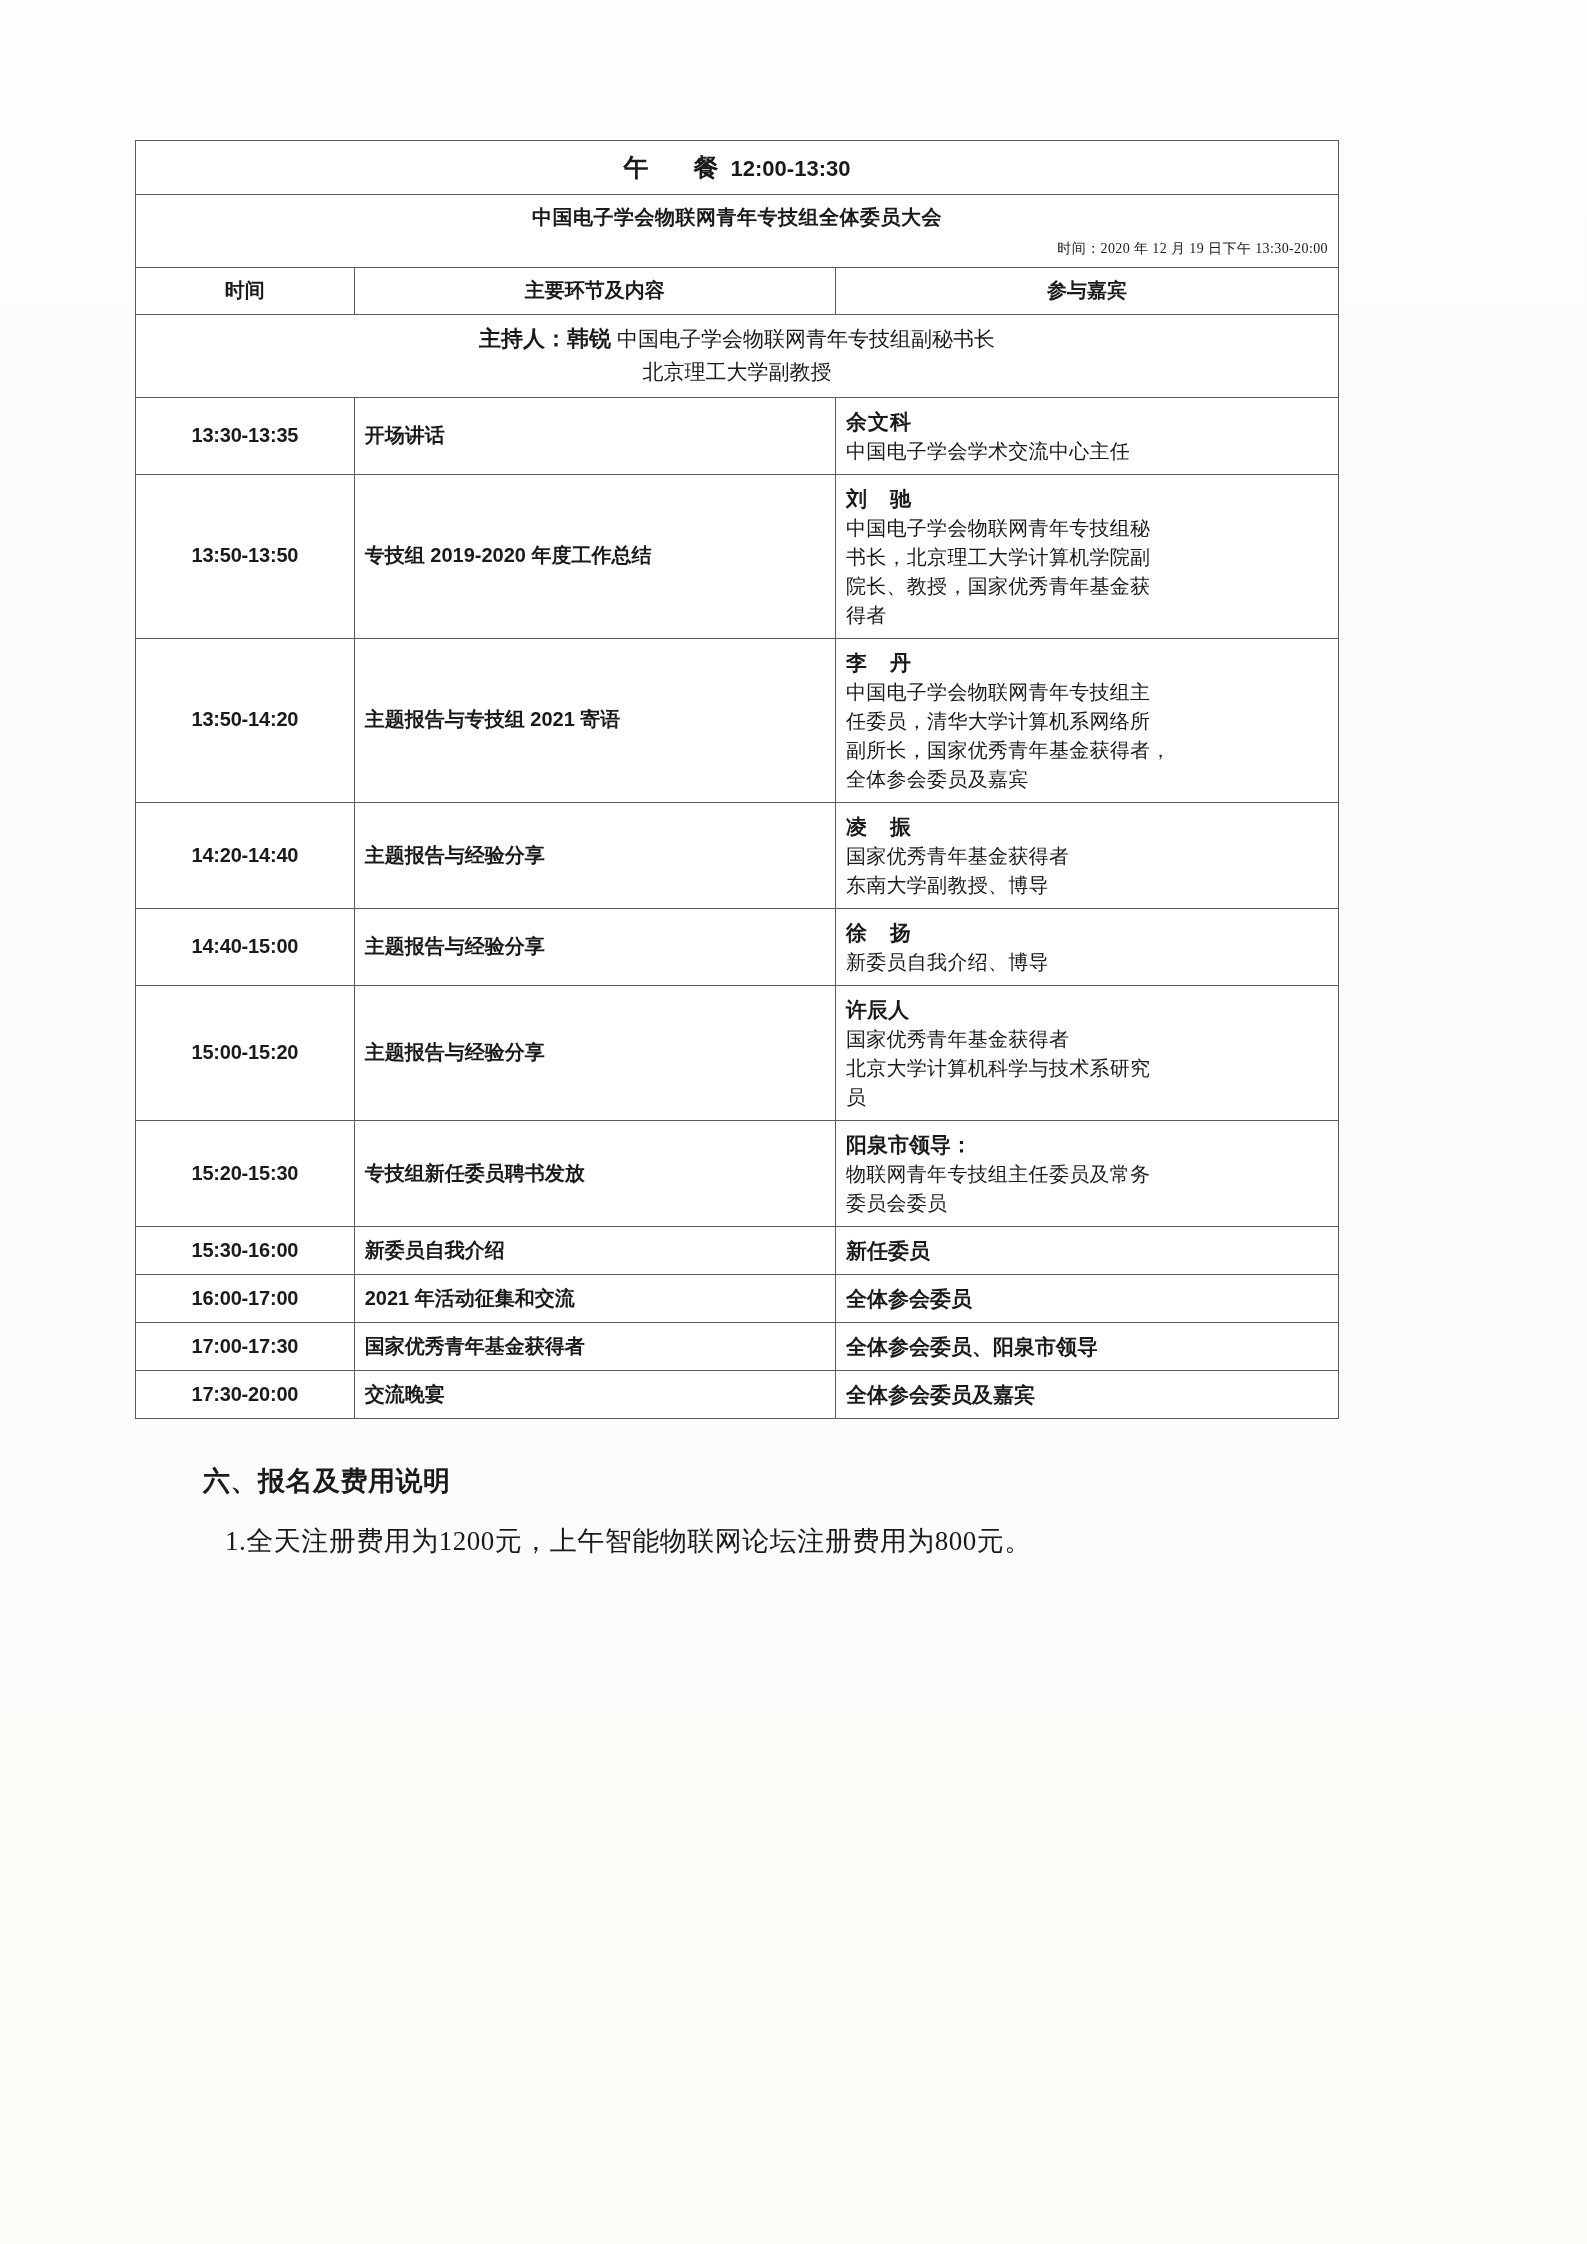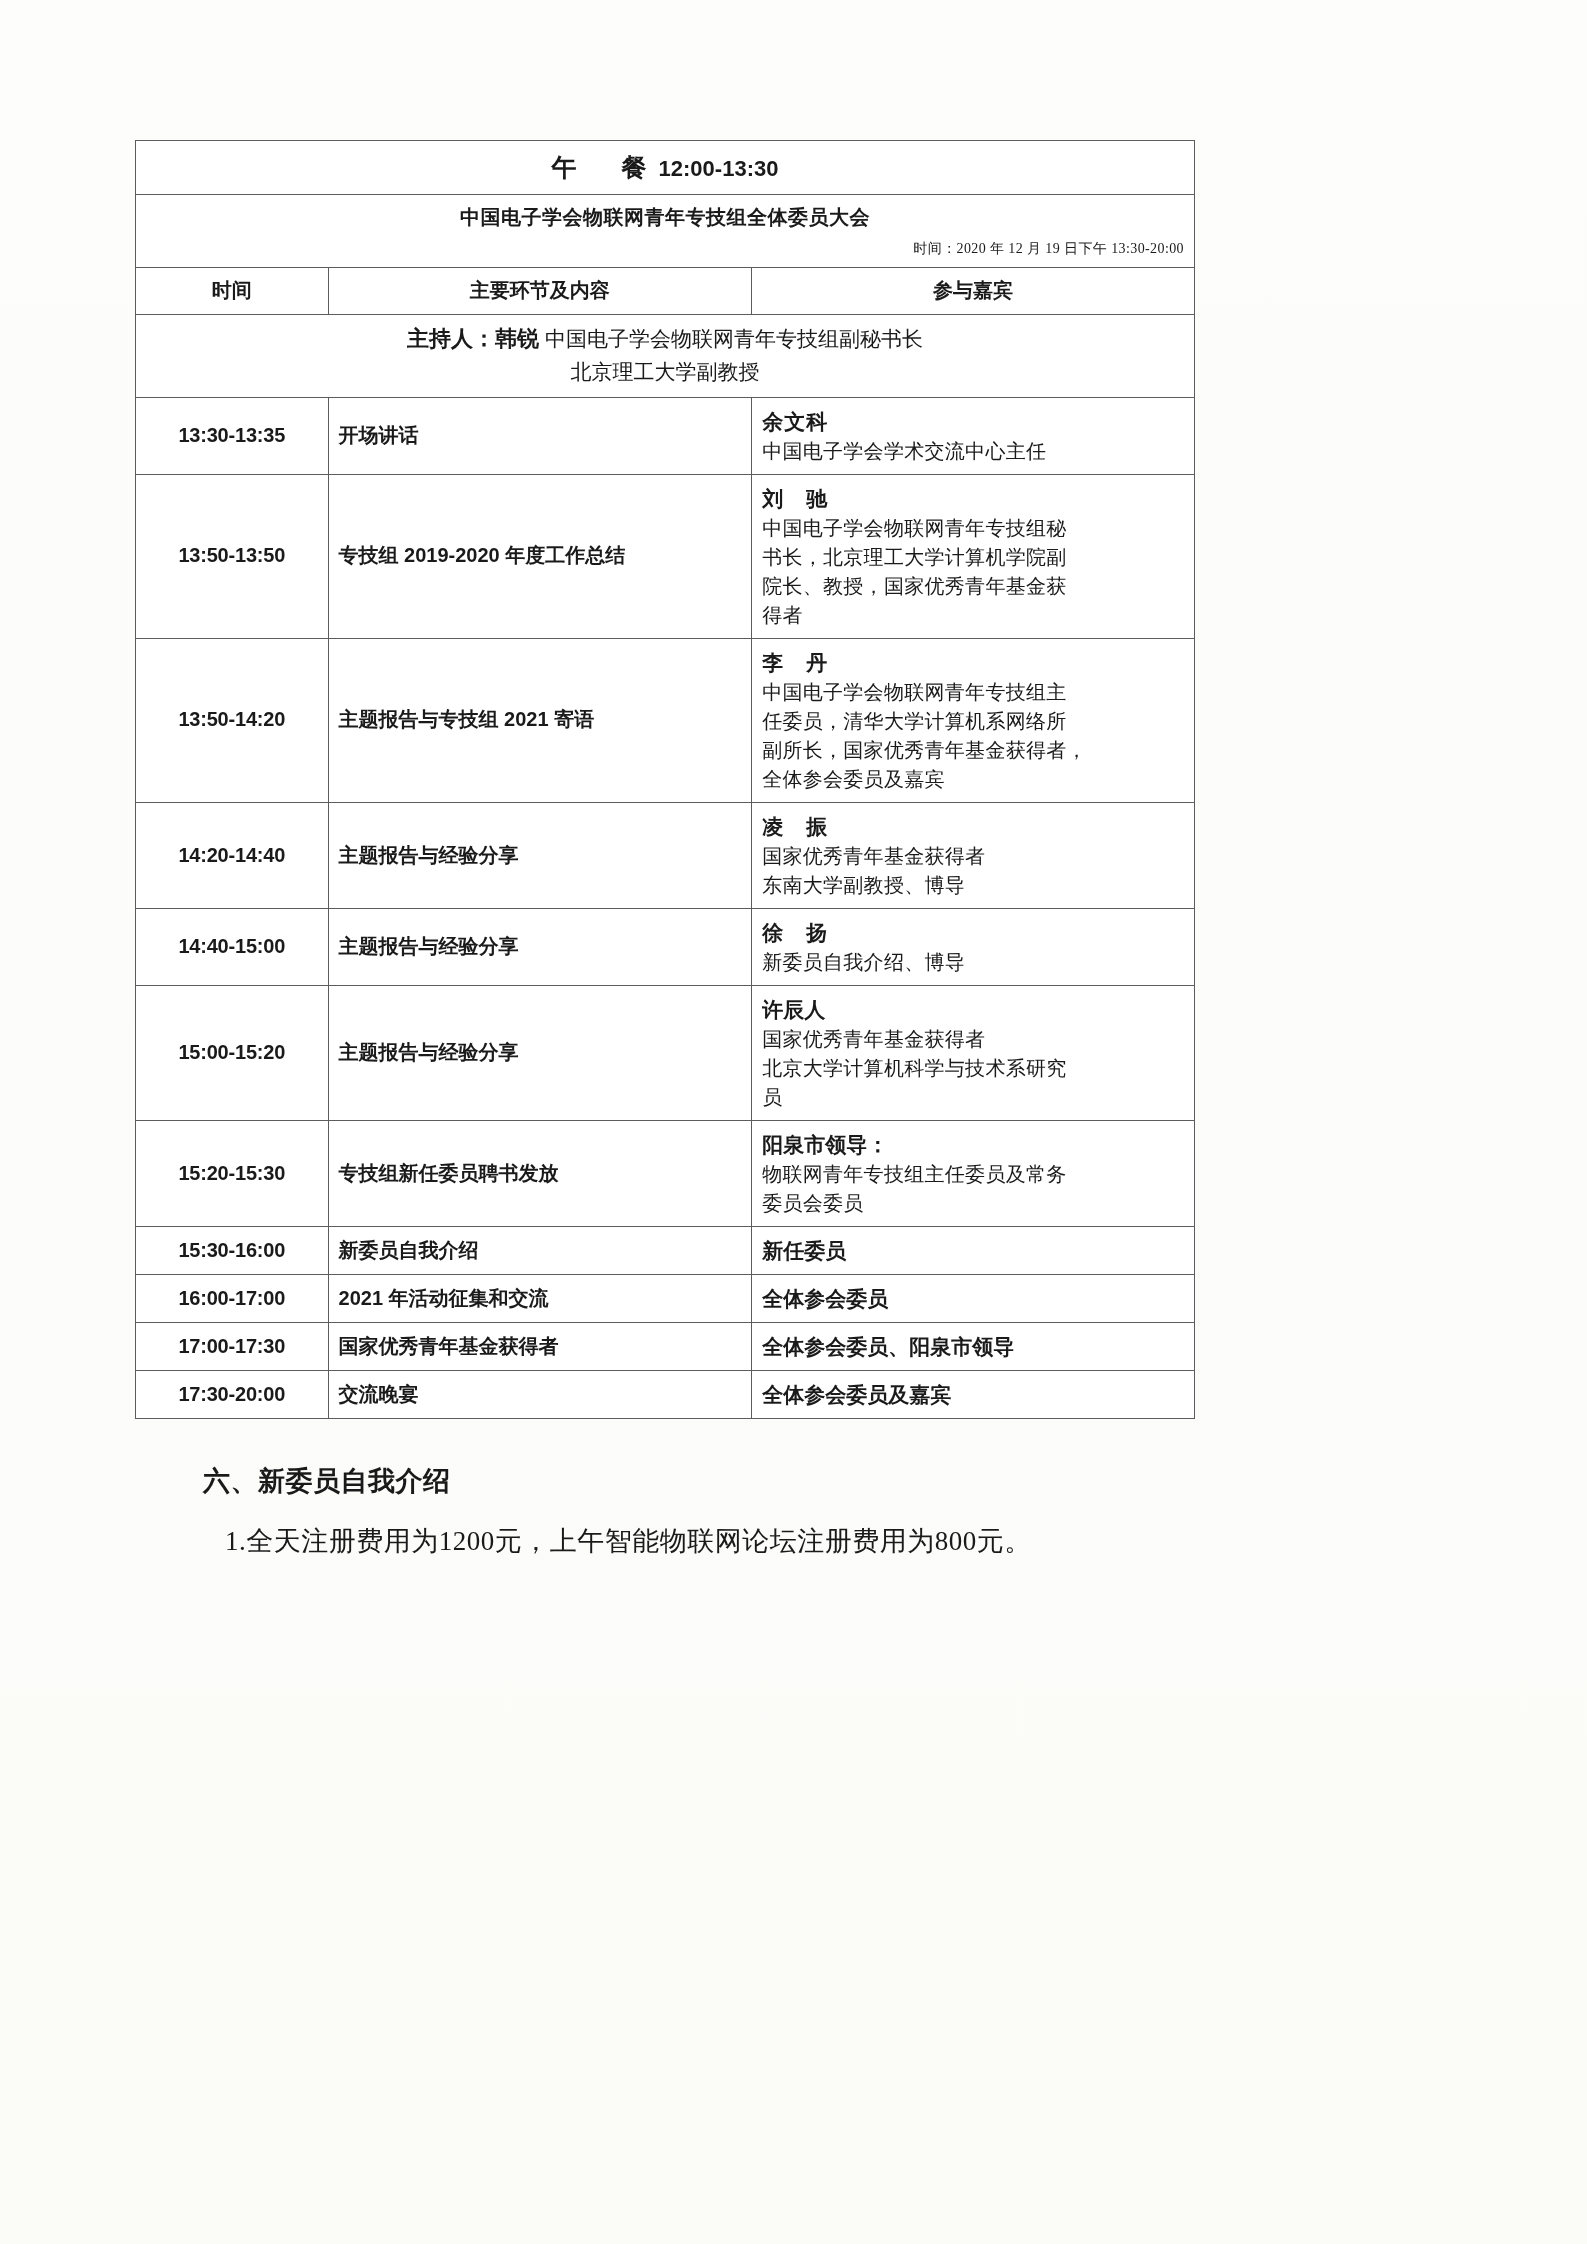--- a/index.html
+++ b/index.html
@@ -23,21 +23,21 @@
   }
   .content {
     position: absolute;
     left: 135px;
     top: 140px;
     width: 1065px;
   }
 
   table.agenda {
     border-collapse: collapse;
-    width: 1060px;
+    width: 1204px;
     table-layout: fixed;
     background: #ffffff;
   }
   table.agenda td {
     border: 1.6px solid #5c5c5c;
     padding: 8px 10px;
     vertical-align: middle;
     font-size: 20px;
     line-height: 1.48;
   }
@@ -313,18 +313,18 @@
           <td class="time-cell">17:30-20:00</td>
           <td class="topic-cell">交流晚宴</td>
           <td class="guest-cell mid">
             <span class="g-bold-only">全体参会委员及嘉宾</span>
           </td>
         </tr>
       </tbody>
     </table>
 
     <div class="section">
-      <h2>六、新委员自我介绍</h2>
+      <h2>六、报名及费用说明</h2>
       <p>1.全天注册费用为1200元，上午智能物联网论坛注册费用为800元。</p>
     </div>
 
   </div>
 </div>
 
 </body></html>

